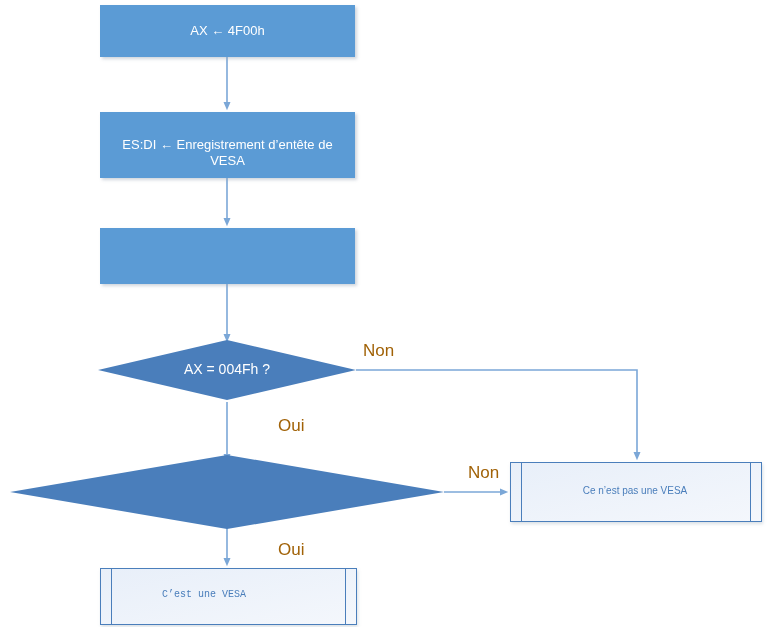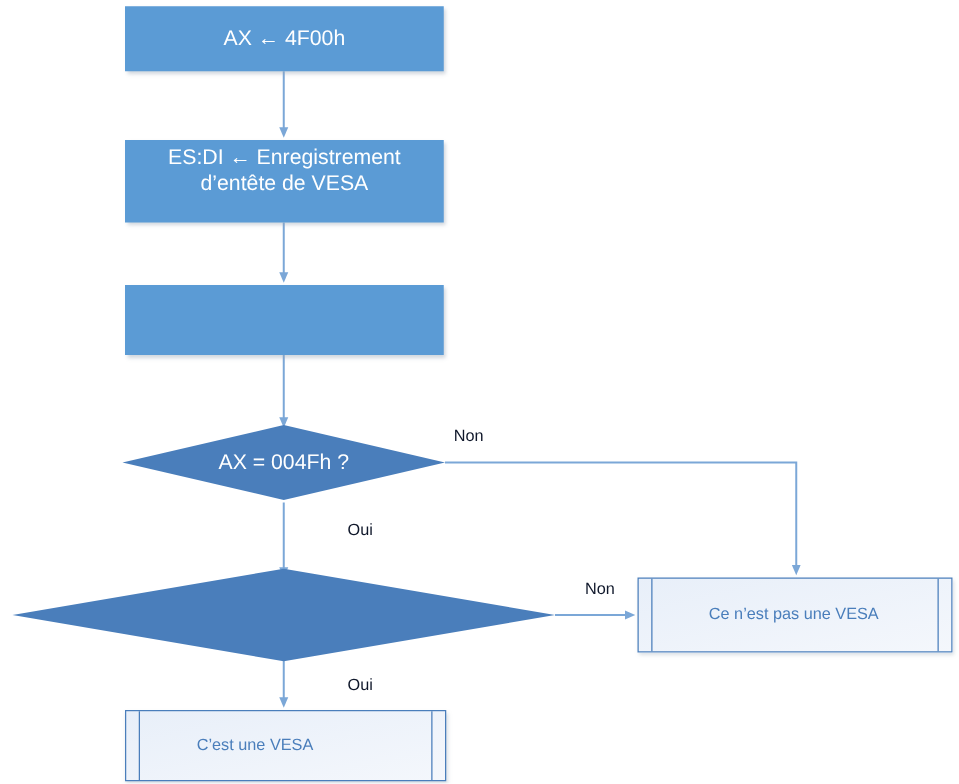--- a/index.html
+++ b/index.html
@@ -28,34 +28,34 @@
     position: absolute;
     display: flex;
     align-items: center;
     justify-content: center;
     text-align: center;
     line-height: 1.22;
     pointer-events: none;
   }
   .proc-text {
     color: #ffffff;
-    font-size: 17px;
+    font-size: 13px;
   }
   .dec-text {
     color: #ffffff;
-    font-size: 17px;
+    font-size: 14px;
   }
   .term-text {
     color: #4A7EBB;
-    font-size: 13px;
+    font-size: 10px;
   }
   .edge-label {
     position: absolute;
-    color: #0f172a;
-    font-size: 13px;
+    color: #a16207;
+    font-size: 17px;
     white-space: nowrap;
   }
   
   .proc {
     position: absolute;
     background: #5B9BD5;
     box-shadow: 2px 2px 3px rgba(150,165,180,0.45);
   }
   
   .term {
@@ -115,38 +115,38 @@
 
   <svg class="layer" viewBox="0 0 767 627" xmlns="http://www.w3.org/2000/svg">
     <polygon points="227,340 356,370 227,400 98,370" fill="#4A7EBB"></polygon>
     <polygon points="227,455 444,492 227,529 10,492" fill="#4A7EBB"></polygon>
   </svg>
 
   <div class="proc" style="left:100px; top:5px; width:255px; height:52px;"></div>
   <div class="node-text proc-text" style="left:100px; top:5px; width:255px; height:52px;">AX ← 4F00h</div>
 
   <div class="proc" style="left:100px; top:112px; width:255px; height:66px;"></div>
-  <div class="node-text proc-text" style="left:104px; top:100px; width:247px; height:74px; padding:16px 4px; box-sizing:border-box;">ES:DI ← Enregistrement d’entête de VESA</div>
+  <div class="node-text proc-text" style="left:104px; top:116px; width:247px; height:74px; padding:16px 4px; box-sizing:border-box;">ES:DI ← Enregistrement d’entête de VESA</div>
 
   <div class="proc" style="left:100px; top:228px; width:255px; height:56px;"></div>
 
   <div class="node-text dec-text" style="left:120px; top:352px; width:214px; height:36px;">AX = 004Fh ?</div>
 
 
   <div class="term" style="left:510px; top:462px; width:250px; height:58px;">
     <span class="bar" style="left:10px;"></span>
     <span class="bar" style="right:10px;"></span>
   </div>
   <div class="node-text term-text" style="left:510px; top:462px; width:250px; height:58px;">Ce n’est pas une VESA</div>
 
   <div class="term" style="left:100px; top:568px; width:255px; height:55px;">
     <span class="bar" style="left:10px;"></span>
     <span class="bar" style="right:10px;"></span>
   </div>
-  <div class="node-text term-text" style="left:100px; top:568px; width:208px; height:55px;">C’est une VESA</div>
+  <div class="node-text term-text" style="left:100px; top:568px; width:208px; height:55px;font-family:Liberation Mono, monospace;">C’est une VESA</div>
 
   <div class="edge-label" style="left:363px; top:341px;">Non</div>
 
   <div class="edge-label" style="left:278px; top:416px;">Oui</div>
 
   <div class="edge-label" style="left:468px; top:463px;">Non</div>
 
   <div class="edge-label" style="left:278px; top:540px;">Oui</div>
 
 </div>

